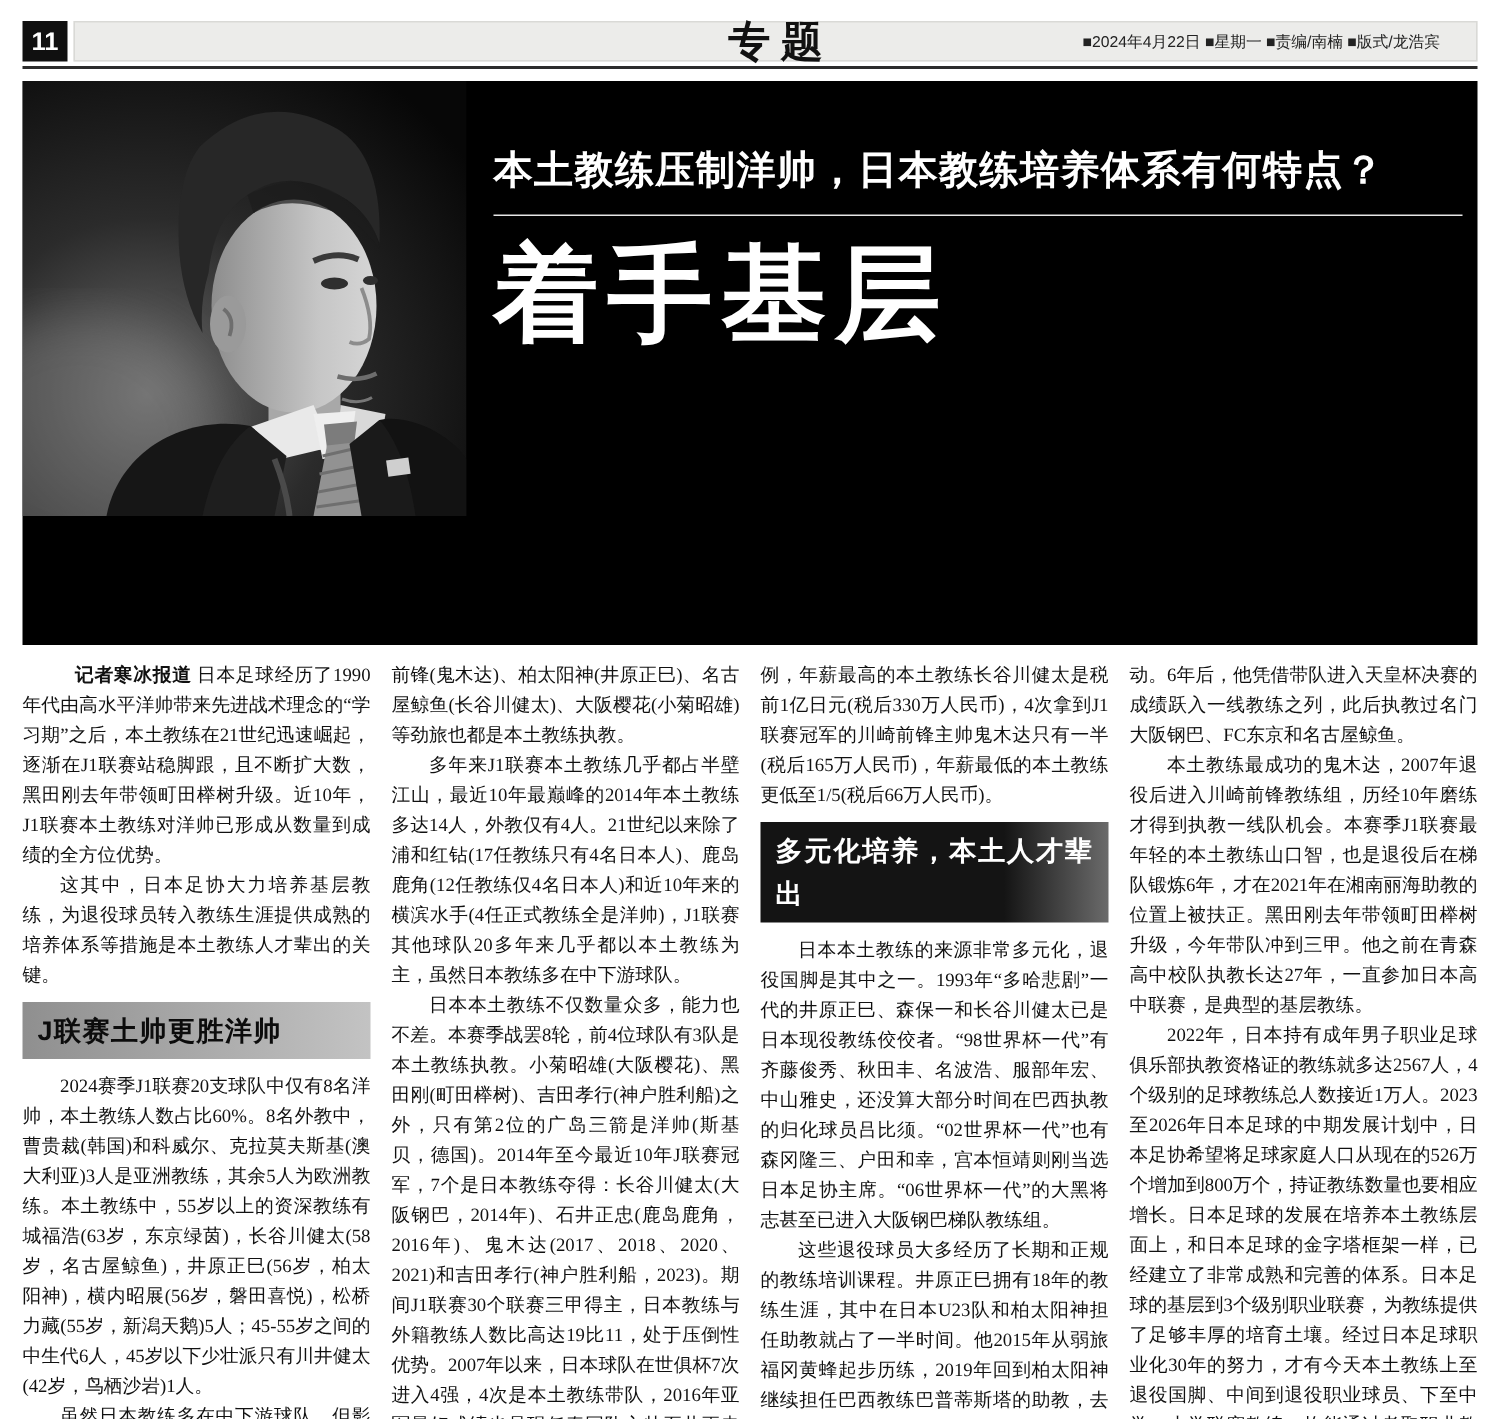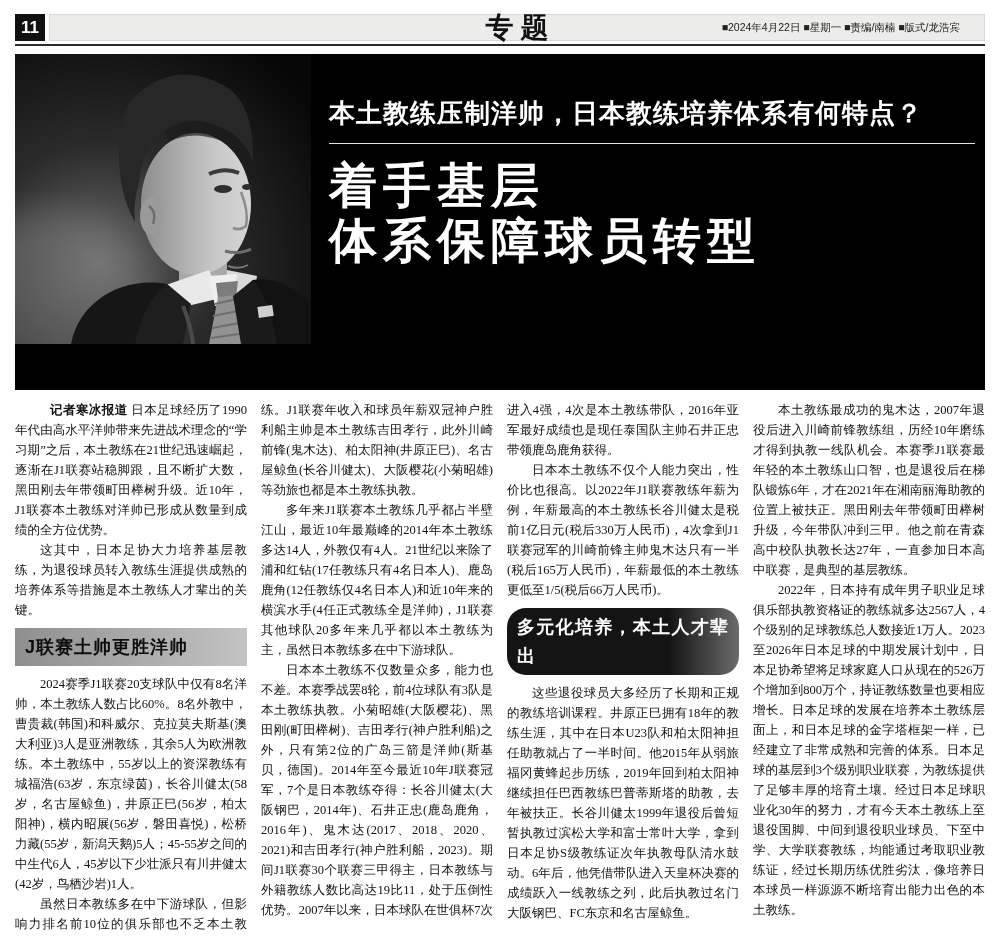--- a/index.html
+++ b/index.html
@@ -22,48 +22,48 @@
     position:relative;display:flex;align-items:center;justify-content:center;
   }
   .section-title{font-size:28px;font-weight:bold;letter-spacing:7px;text-indent:7px;color:#111;}
   .dateline{
     position:absolute;right:24px;top:50%;transform:translateY(-50%);
     font-size:10.5px;color:#222;font-family:"Liberation Sans",sans-serif;white-space:nowrap;
   }
   .masthead-rule{height:2px;background:#2c2c2c;margin-top:3px;}
 
   
-  .banner{margin-top:8px;height:336px;background:#000;display:flex;overflow:hidden;}
+  .banner{margin-top:8px;height:376px;background:#000;display:flex;overflow:hidden;}
   .photo{width:296px;height:290px;flex:none;display:block;}
   .headline{flex:1;padding:0 10px 0 18px;color:#fff;min-width:0;}
   .kicker{
     margin-top:42px;font-size:26px;font-weight:bold;letter-spacing:1px;
     font-family:"Liberation Sans","DejaVu Sans",sans-serif;
     padding-bottom:12px;border-bottom:1px solid #e6e6e6;white-space:nowrap;
   }
   .main-title{
-    margin-top:14px;font-size:48px;font-weight:900;line-height:1.15;
+    margin-top:14px;font-size:70px;font-weight:900;line-height:1.15;
     letter-spacing:6px;font-family:"Liberation Serif","DejaVu Serif",serif;
   }
 
   
   .article{
     margin-top:10px;column-count:4;column-gap:14px;
     font-size:12.5px;line-height:1.6;text-align:justify;color:#111;
   }
   .para{margin:0;text-indent:2em;}
   .para b{font-family:"Liberation Sans",sans-serif;margin-left:10px;}
   .sec-h{
     margin:8px 0 8px 0;padding:5px 10px 4px 10px;
     font-size:18px;font-weight:800;letter-spacing:1px;text-indent:0;
     font-family:"Liberation Sans","DejaVu Sans",sans-serif;
     break-inside:avoid;-webkit-column-break-inside:avoid;
   }
   .sec-h.gray{background:linear-gradient(90deg,#8f8f8f,#c3c3c3);color:#0c0c0c;}
-  .sec-h.black{background:linear-gradient(90deg,#141414 70%,#6b6b6b);color:#fff;border-radius:19px;}
+  .sec-h.black{background:linear-gradient(90deg,#141414 70%,#6b6b6b);color:#fff;}
 </style>
 </head>
 <body>
 
 <div class="page">
 
   <header class="masthead">
     <div class="pagenum">11</div>
     <div class="band">
       <div class="section-title">专题</div>
@@ -125,33 +125,33 @@
 
       <rect x="243" y="252" width="15" height="11" fill="#cfcfcf" transform="rotate(-8 250 257)"></rect>
 
       <path d="M168,252 Q176,272 178,290" stroke="#4a4a4a" stroke-width="4" fill="none"></path>
     </svg>
 
     <div class="headline">
       <div class="kicker">本土教练压制洋帅，日本教练培养体系有何特点？</div>
       <div class="main-title">
         <div>着手基层</div>
-        <div>体系保障球员转型</div>
       </div>
     </div>
   </section>
 
   <section class="article">
       <p class="para"><b>记者寒冰报道</b> <span>日本足球经历了1990年代由高水平洋帅带来先进战术理念的“学习期”之后，本土教练在21世纪迅速崛起，逐渐在J1联赛站稳脚跟，且不断扩大数，黑田刚去年带领町田榉树升级。近10年，J1联赛本土教练对洋帅已形成从数量到成绩的全方位优势。</span></p>
       <p class="para">这其中，日本足协大力培养基层教练，为退役球员转入教练生涯提供成熟的培养体系等措施是本土教练人才辈出的关键。</p>
       <h3 class="sec-h gray">J联赛土帅更胜洋帅</h3>
       <p class="para">2024赛季J1联赛20支球队中仅有8名洋帅，本土教练人数占比60%。8名外教中，曹贵裁(韩国)和科威尔、克拉莫夫斯基(澳大利亚)3人是亚洲教练，其余5人为欧洲教练。本土教练中，55岁以上的资深教练有城福浩(63岁，东京绿茵)，长谷川健太(58岁，名古屋鲸鱼)，井原正巳(56岁，柏太阳神)，横内昭展(56岁，磐田喜悦)，松桥力藏(55岁，新潟天鹅)5人；45-55岁之间的中生代6人，45岁以下少壮派只有川井健太(42岁，鸟栖沙岩)1人。</p>
       <p class="para">虽然日本教练多在中下游球队，但影响力排名前10位的俱乐部也不乏本土教练。J1联赛年收入和球员年薪双冠神户胜利船主帅是本土教练吉田孝行，此外川崎前锋(鬼木达)、柏太阳神(井原正巳)、名古屋鲸鱼(长谷川健太)、大阪樱花(小菊昭雄)等劲旅也都是本土教练执教。</p>
       <p class="para">多年来J1联赛本土教练几乎都占半壁江山，最近10年最巅峰的2014年本土教练多达14人，外教仅有4人。21世纪以来除了浦和红钻(17任教练只有4名日本人)、鹿岛鹿角(12任教练仅4名日本人)和近10年来的横滨水手(4任正式教练全是洋帅)，J1联赛其他球队20多年来几乎都以本土教练为主，虽然日本教练多在中下游球队。</p>
       <p class="para">日本本土教练不仅数量众多，能力也不差。本赛季战罢8轮，前4位球队有3队是本土教练执教。小菊昭雄(大阪樱花)、黑田刚(町田榉树)、吉田孝行(神户胜利船)之外，只有第2位的广岛三箭是洋帅(斯基贝，德国)。2014年至今最近10年J联赛冠军，7个是日本教练夺得：长谷川健太(大阪钢巴，2014年)、石井正忠(鹿岛鹿角，2016年)、鬼木达(2017、2018、2020、2021)和吉田孝行(神户胜利船，2023)。期间J1联赛30个联赛三甲得主，日本教练与外籍教练人数比高达19比11，处于压倒性优势。2007年以来，日本球队在世俱杯7次进入4强，4次是本土教练带队，2016年亚军最好成绩也是现任泰国队主帅石井正忠带领鹿岛鹿角获得。</p>
       <p class="para">日本本土教练不仅个人能力突出，性价比也很高。以2022年J1联赛教练年薪为例，年薪最高的本土教练长谷川健太是税前1亿日元(税后330万人民币)，4次拿到J1联赛冠军的川崎前锋主帅鬼木达只有一半(税后165万人民币)，年薪最低的本土教练更低至1/5(税后66万人民币)。</p>
       <h3 class="sec-h black">多元化培养，本土人才辈出</h3>
+      <p class="para">日本本土教练的来源非常多元化，退役国脚是其中之一。1993年“多哈悲剧”一代的井原正巳、森保一和长谷川健太已是日本现役教练佼佼者。“98世界杯一代”有齐藤俊秀、秋田丰、名波浩、服部年宏、中山雅史，还没算大部分时间在巴西执教的归化球员吕比须。“02世界杯一代”也有森冈隆三、户田和幸，宫本恒靖则刚当选日本足协主席。“06世界杯一代”的大黑将志甚至已进入大阪钢巴梯队教练组。</p>
       <p class="para">这些退役球员大多经历了长期和正规的教练培训课程。井原正巳拥有18年的教练生涯，其中在日本U23队和柏太阳神担任助教就占了一半时间。他2015年从弱旅福冈黄蜂起步历练，2019年回到柏太阳神继续担任巴西教练巴普蒂斯塔的助教，去年被扶正。长谷川健太1999年退役后曾短暂执教过滨松大学和富士常叶大学，拿到日本足协S级教练证次年执教母队清水鼓动。6年后，他凭借带队进入天皇杯决赛的成绩跃入一线教练之列，此后执教过名门大阪钢巴、FC东京和名古屋鲸鱼。</p>
       <p class="para">本土教练最成功的鬼木达，2007年退役后进入川崎前锋教练组，历经10年磨练才得到执教一线队机会。本赛季J1联赛最年轻的本土教练山口智，也是退役后在梯队锻炼6年，才在2021年在湘南丽海助教的位置上被扶正。黑田刚去年带领町田榉树升级，今年带队冲到三甲。他之前在青森高中校队执教长达27年，一直参加日本高中联赛，是典型的基层教练。</p>
       <p class="para">2022年，日本持有成年男子职业足球俱乐部执教资格证的教练就多达2567人，4个级别的足球教练总人数接近1万人。2023至2026年日本足球的中期发展计划中，日本足协希望将足球家庭人口从现在的526万个增加到800万个，持证教练数量也要相应增长。日本足球的发展在培养本土教练层面上，和日本足球的金字塔框架一样，已经建立了非常成熟和完善的体系。日本足球的基层到3个级别职业联赛，为教练提供了足够丰厚的培育土壤。经过日本足球职业化30年的努力，才有今天本土教练上至退役国脚、中间到退役职业球员、下至中学、大学联赛教练，均能通过考取职业教练证，经过长期历练优胜劣汰，像培养日本球员一样源源不断培育出能力出色的本土教练。</p>
     </section>
 
 </div>
 
 </body></html>

